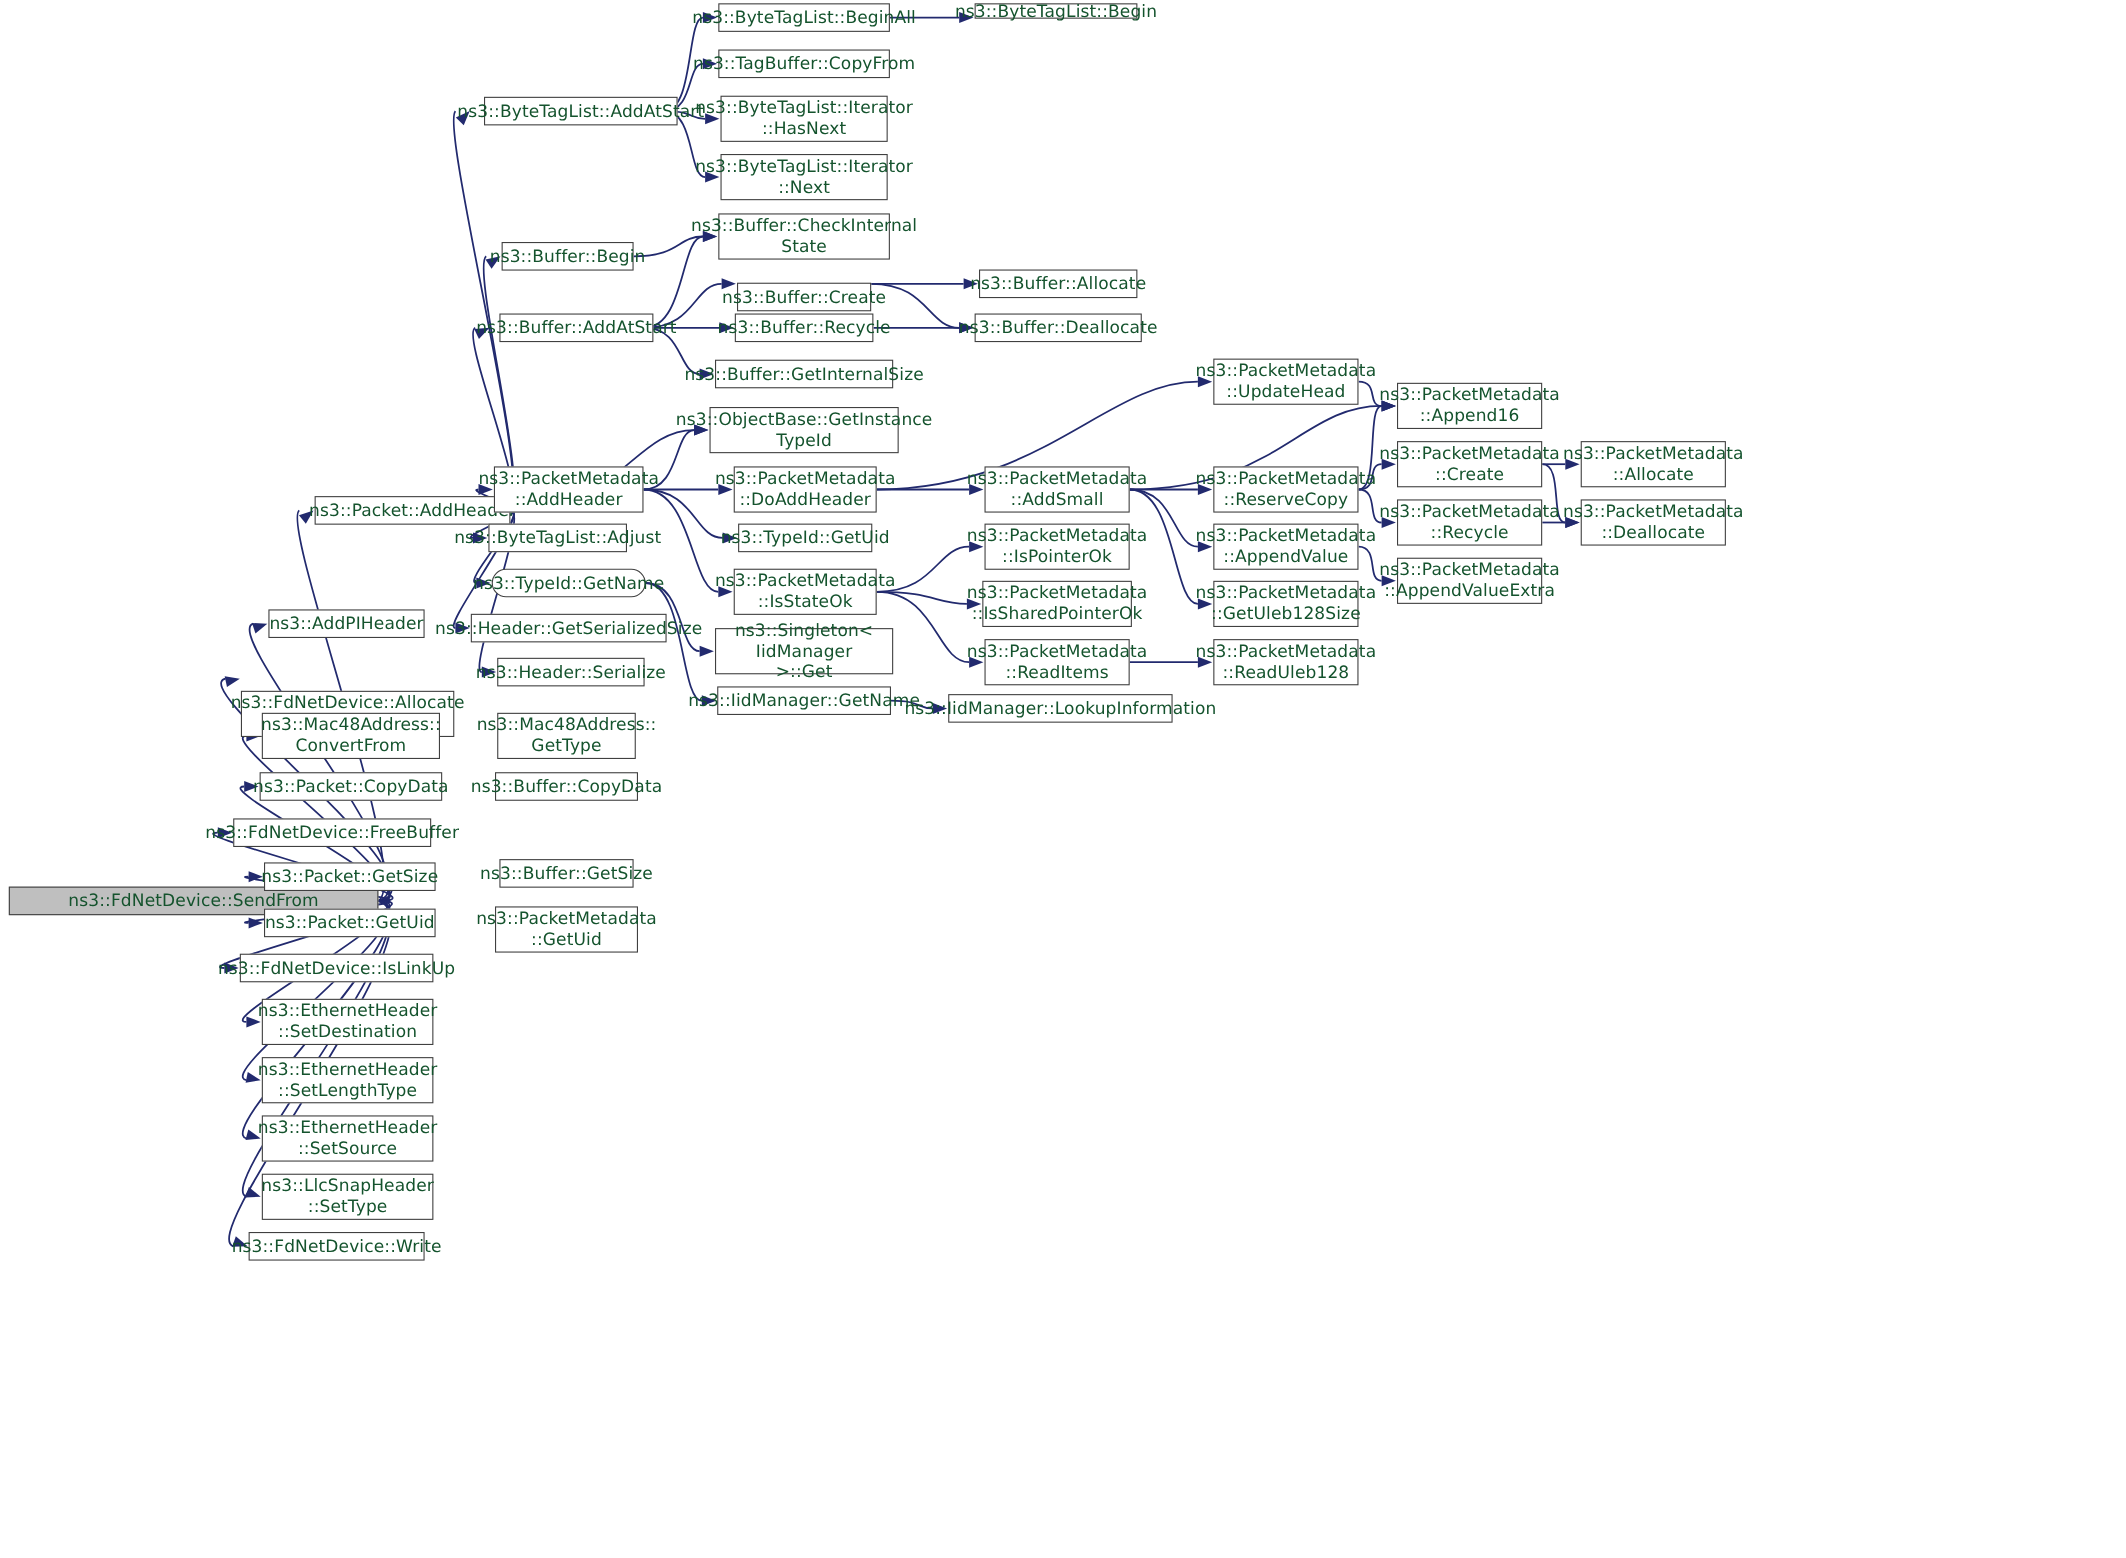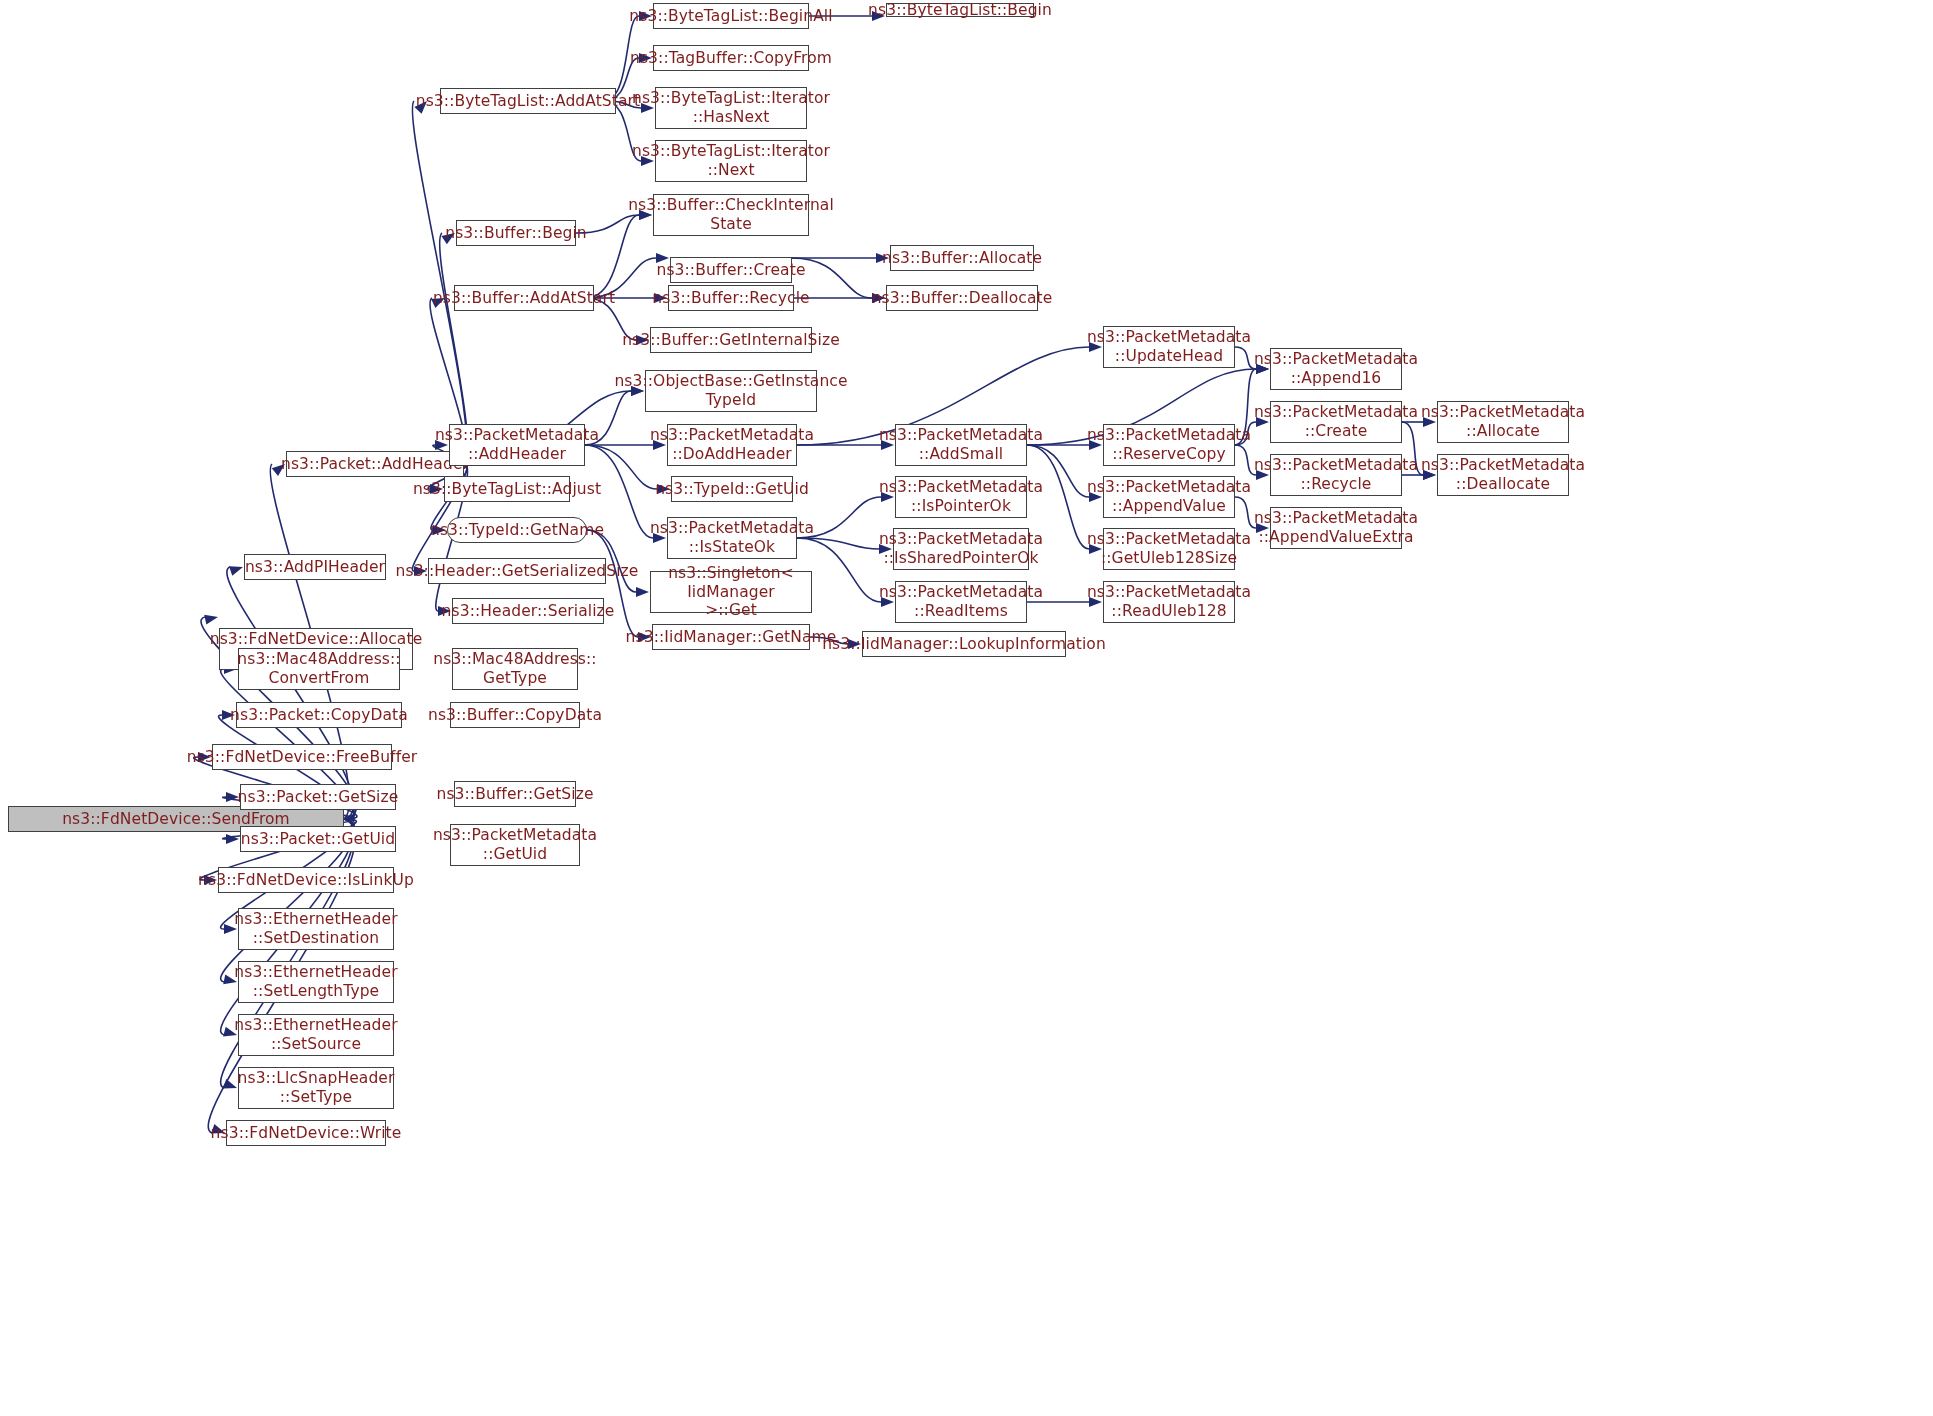--- a/index.html
+++ b/index.html
@@ -10,21 +10,21 @@
     height:1416px;
     background:#ffffff;
     font-family:"DejaVu Sans","Liberation Sans",sans-serif;
     overflow:hidden;
   }
   .node{
     position:absolute;
     box-sizing:border-box;
     border:1.5px solid #404040;
     background:#ffffff;
-    color:#7f1d1d;
+    color:#14532d;
     display:flex;
     align-items:center;
     justify-content:center;
     text-align:center;
     font-size:15.5px;
     line-height:1.22;
     letter-spacing:0.1px;
     white-space:pre-line;
     padding:1px 5px;
   }
@@ -197,21 +197,21 @@
 ::SetType</div>
       <div class="node" style="left: 226px; top: 1120px; width: 160px; height: 26px;">ns3::FdNetDevice::Write</div>
       <div class="node" style="left: 428px; top: 88px; width: 176px; height: 26px; margin-left: 12px;">ns3::ByteTagList::AddAtStart</div>
       <div class="node" style="left: 456px; top: 220px; width: 120px; height: 26px;">ns3::Buffer::Begin</div>
       <div class="node" style="left: 454px; top: 285px; width: 140px; height: 26px;">ns3::Buffer::AddAtStart</div>
       <div class="node" style="left: 449px; top: 424px; width: 136px; height: 42px;">ns3::PacketMetadata
 ::AddHeader</div>
       <div class="node" style="left: 444px; top: 476px; width: 126px; height: 26px;">ns3::ByteTagList::Adjust</div>
       <div class="node" style="left: 447px; top: 517px; width: 140px; height: 26px; border-radius: 13px;">ns3::TypeId::GetName</div>
       <div class="node" style="left: 428px; top: 558px; width: 178px; height: 26px;">ns3::Header::GetSerializedSize</div>
-      <div class="node" style="left: 452px; top: 598px; width: 152px; height: 26px;">ns3::Header::Serialize</div>
+      <div class="node" style="left: 452px; top: 598px; width: 134px; height: 26px;">ns3::Header::Serialize</div>
       <div class="node" style="left: 452px; top: 648px; width: 126px; height: 42px;">ns3::Mac48Address::
 GetType</div>
       <div class="node" style="left: 450px; top: 702px; width: 130px; height: 26px;">ns3::Buffer::CopyData</div>
       <div class="node" style="left: 454px; top: 781px; width: 122px; height: 26px;">ns3::Buffer::GetSize</div>
       <div class="node" style="left: 450px; top: 824px; width: 130px; height: 42px;">ns3::PacketMetadata
 ::GetUid</div>
       <div class="node" style="left: 653px; top: 3px; width: 156px; height: 26px;">ns3::ByteTagList::BeginAll</div>
       <div class="node" style="left: 653px; top: 45px; width: 156px; height: 26px;">ns3::TagBuffer::CopyFrom</div>
       <div class="node" style="left: 655px; top: 87px; width: 152px; height: 42px;">ns3::ByteTagList::Iterator
 ::HasNext</div>

